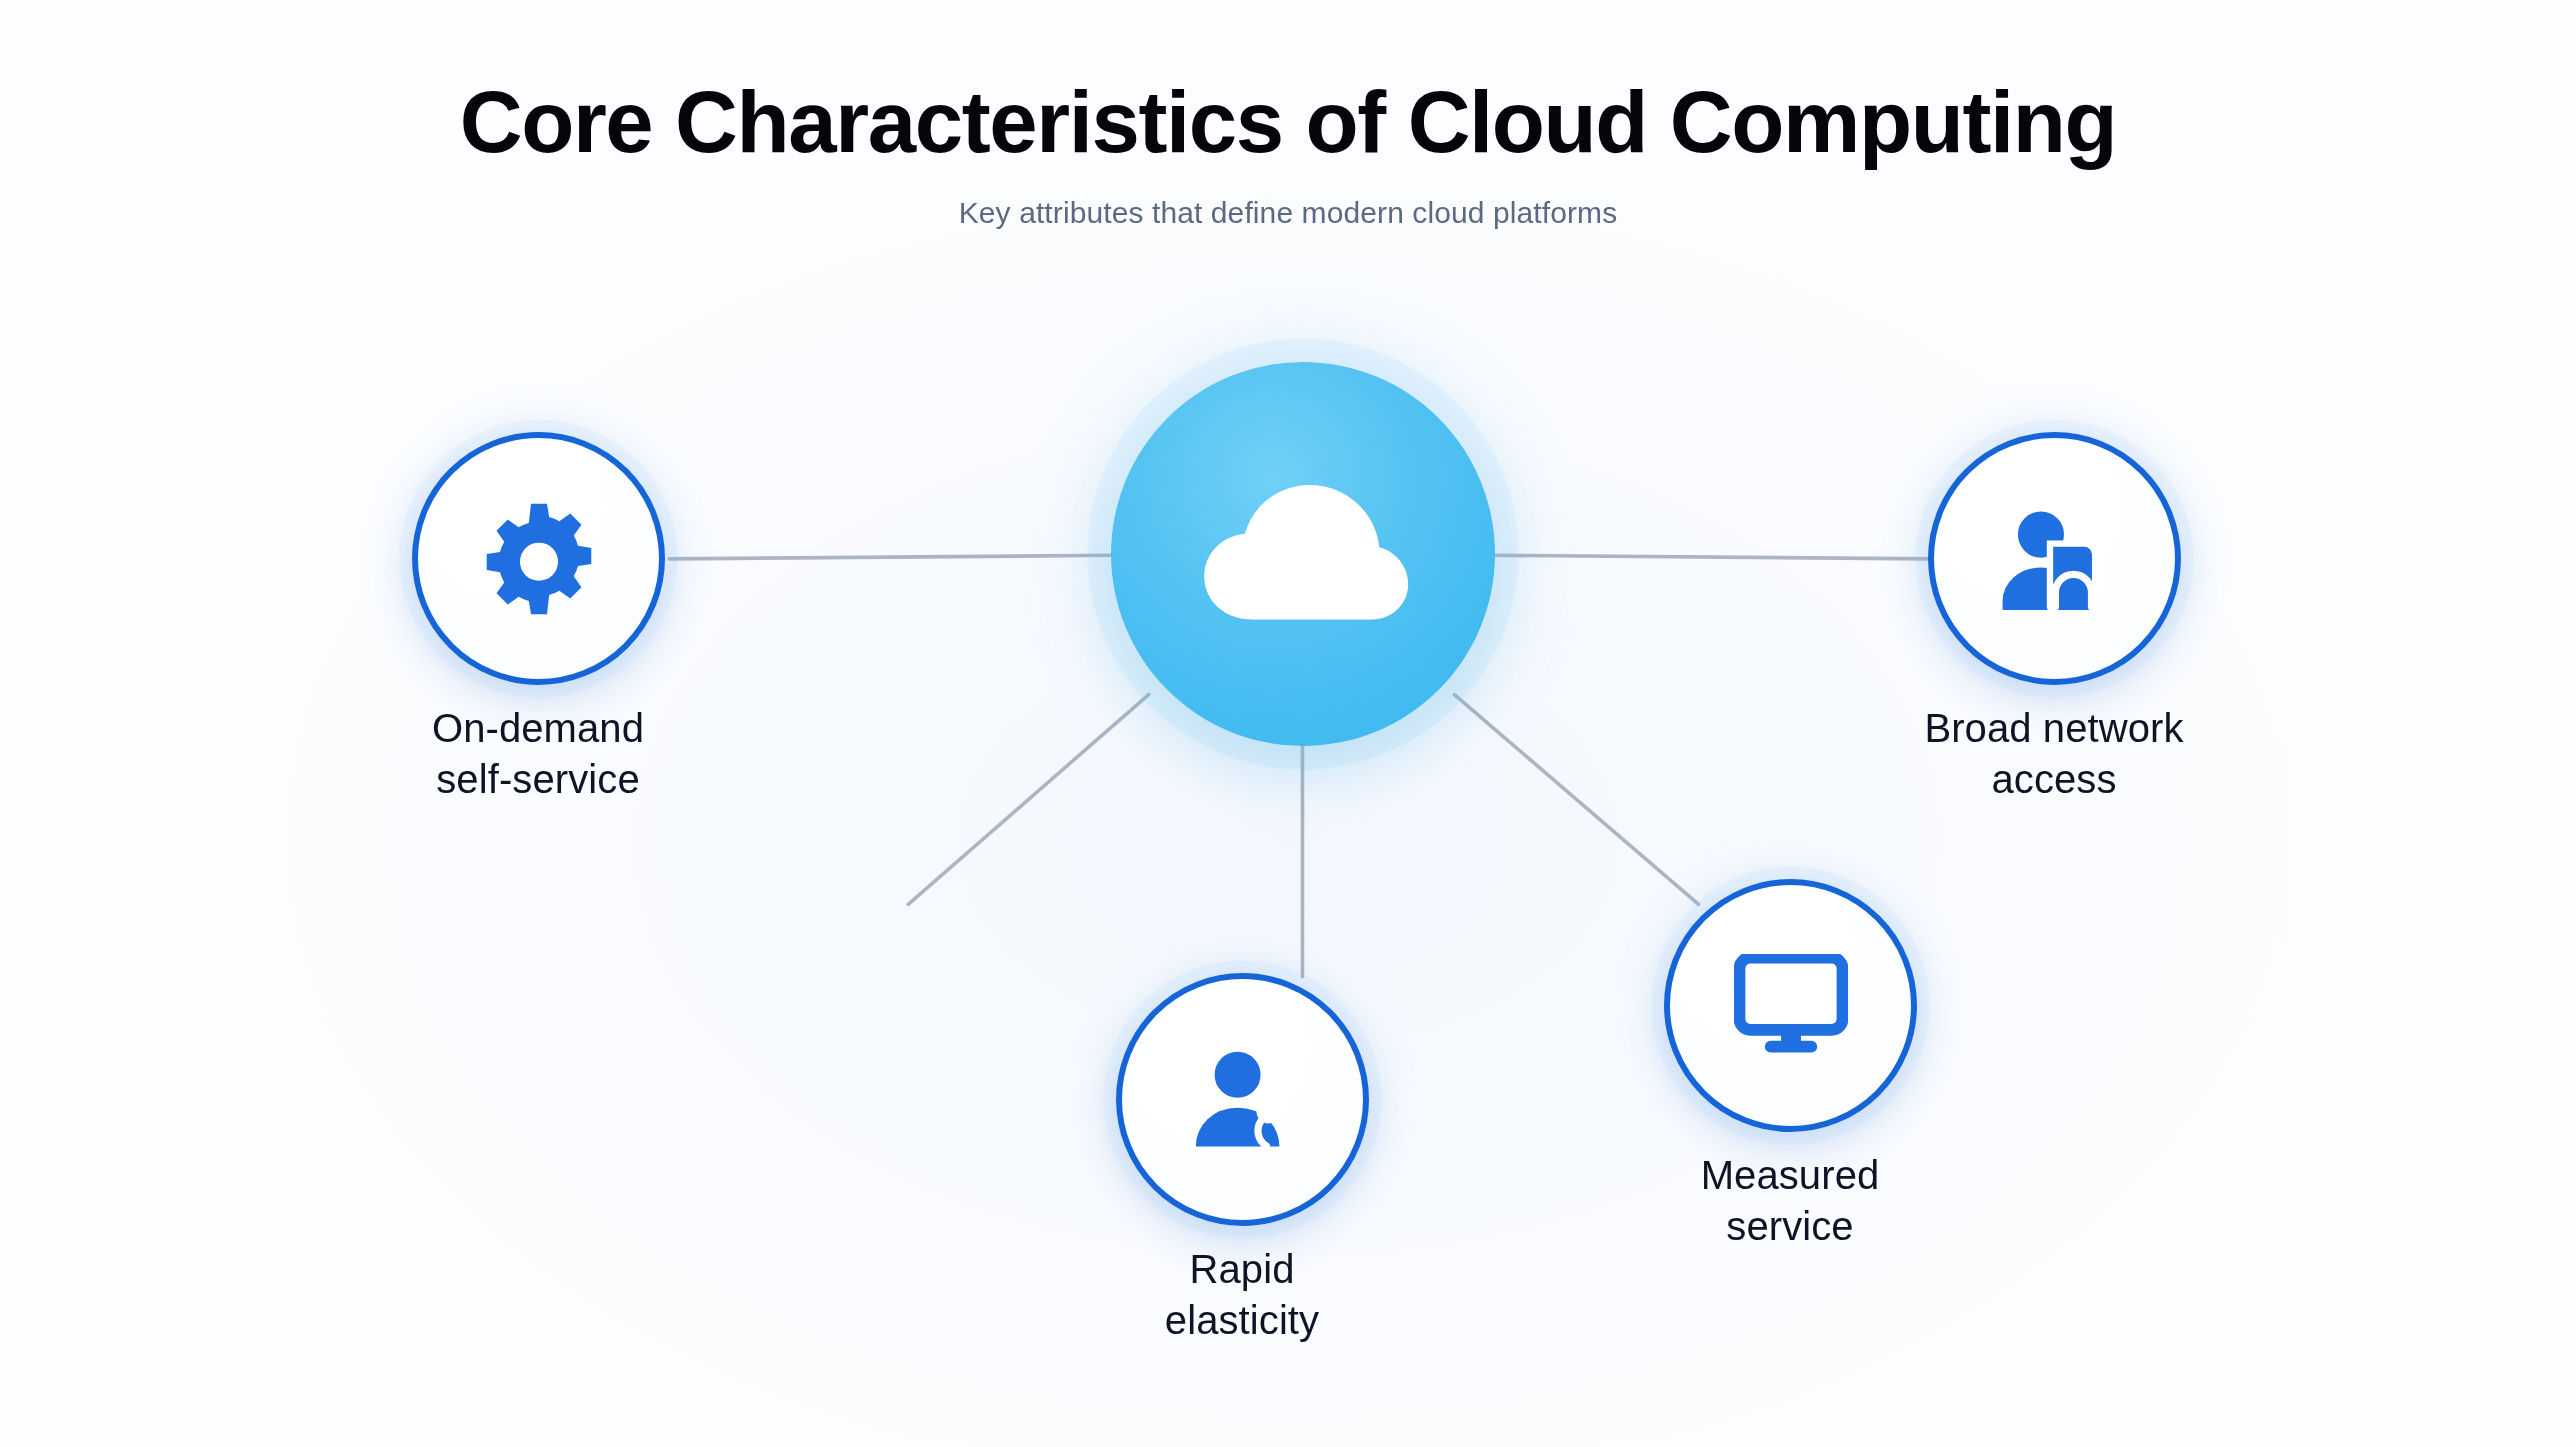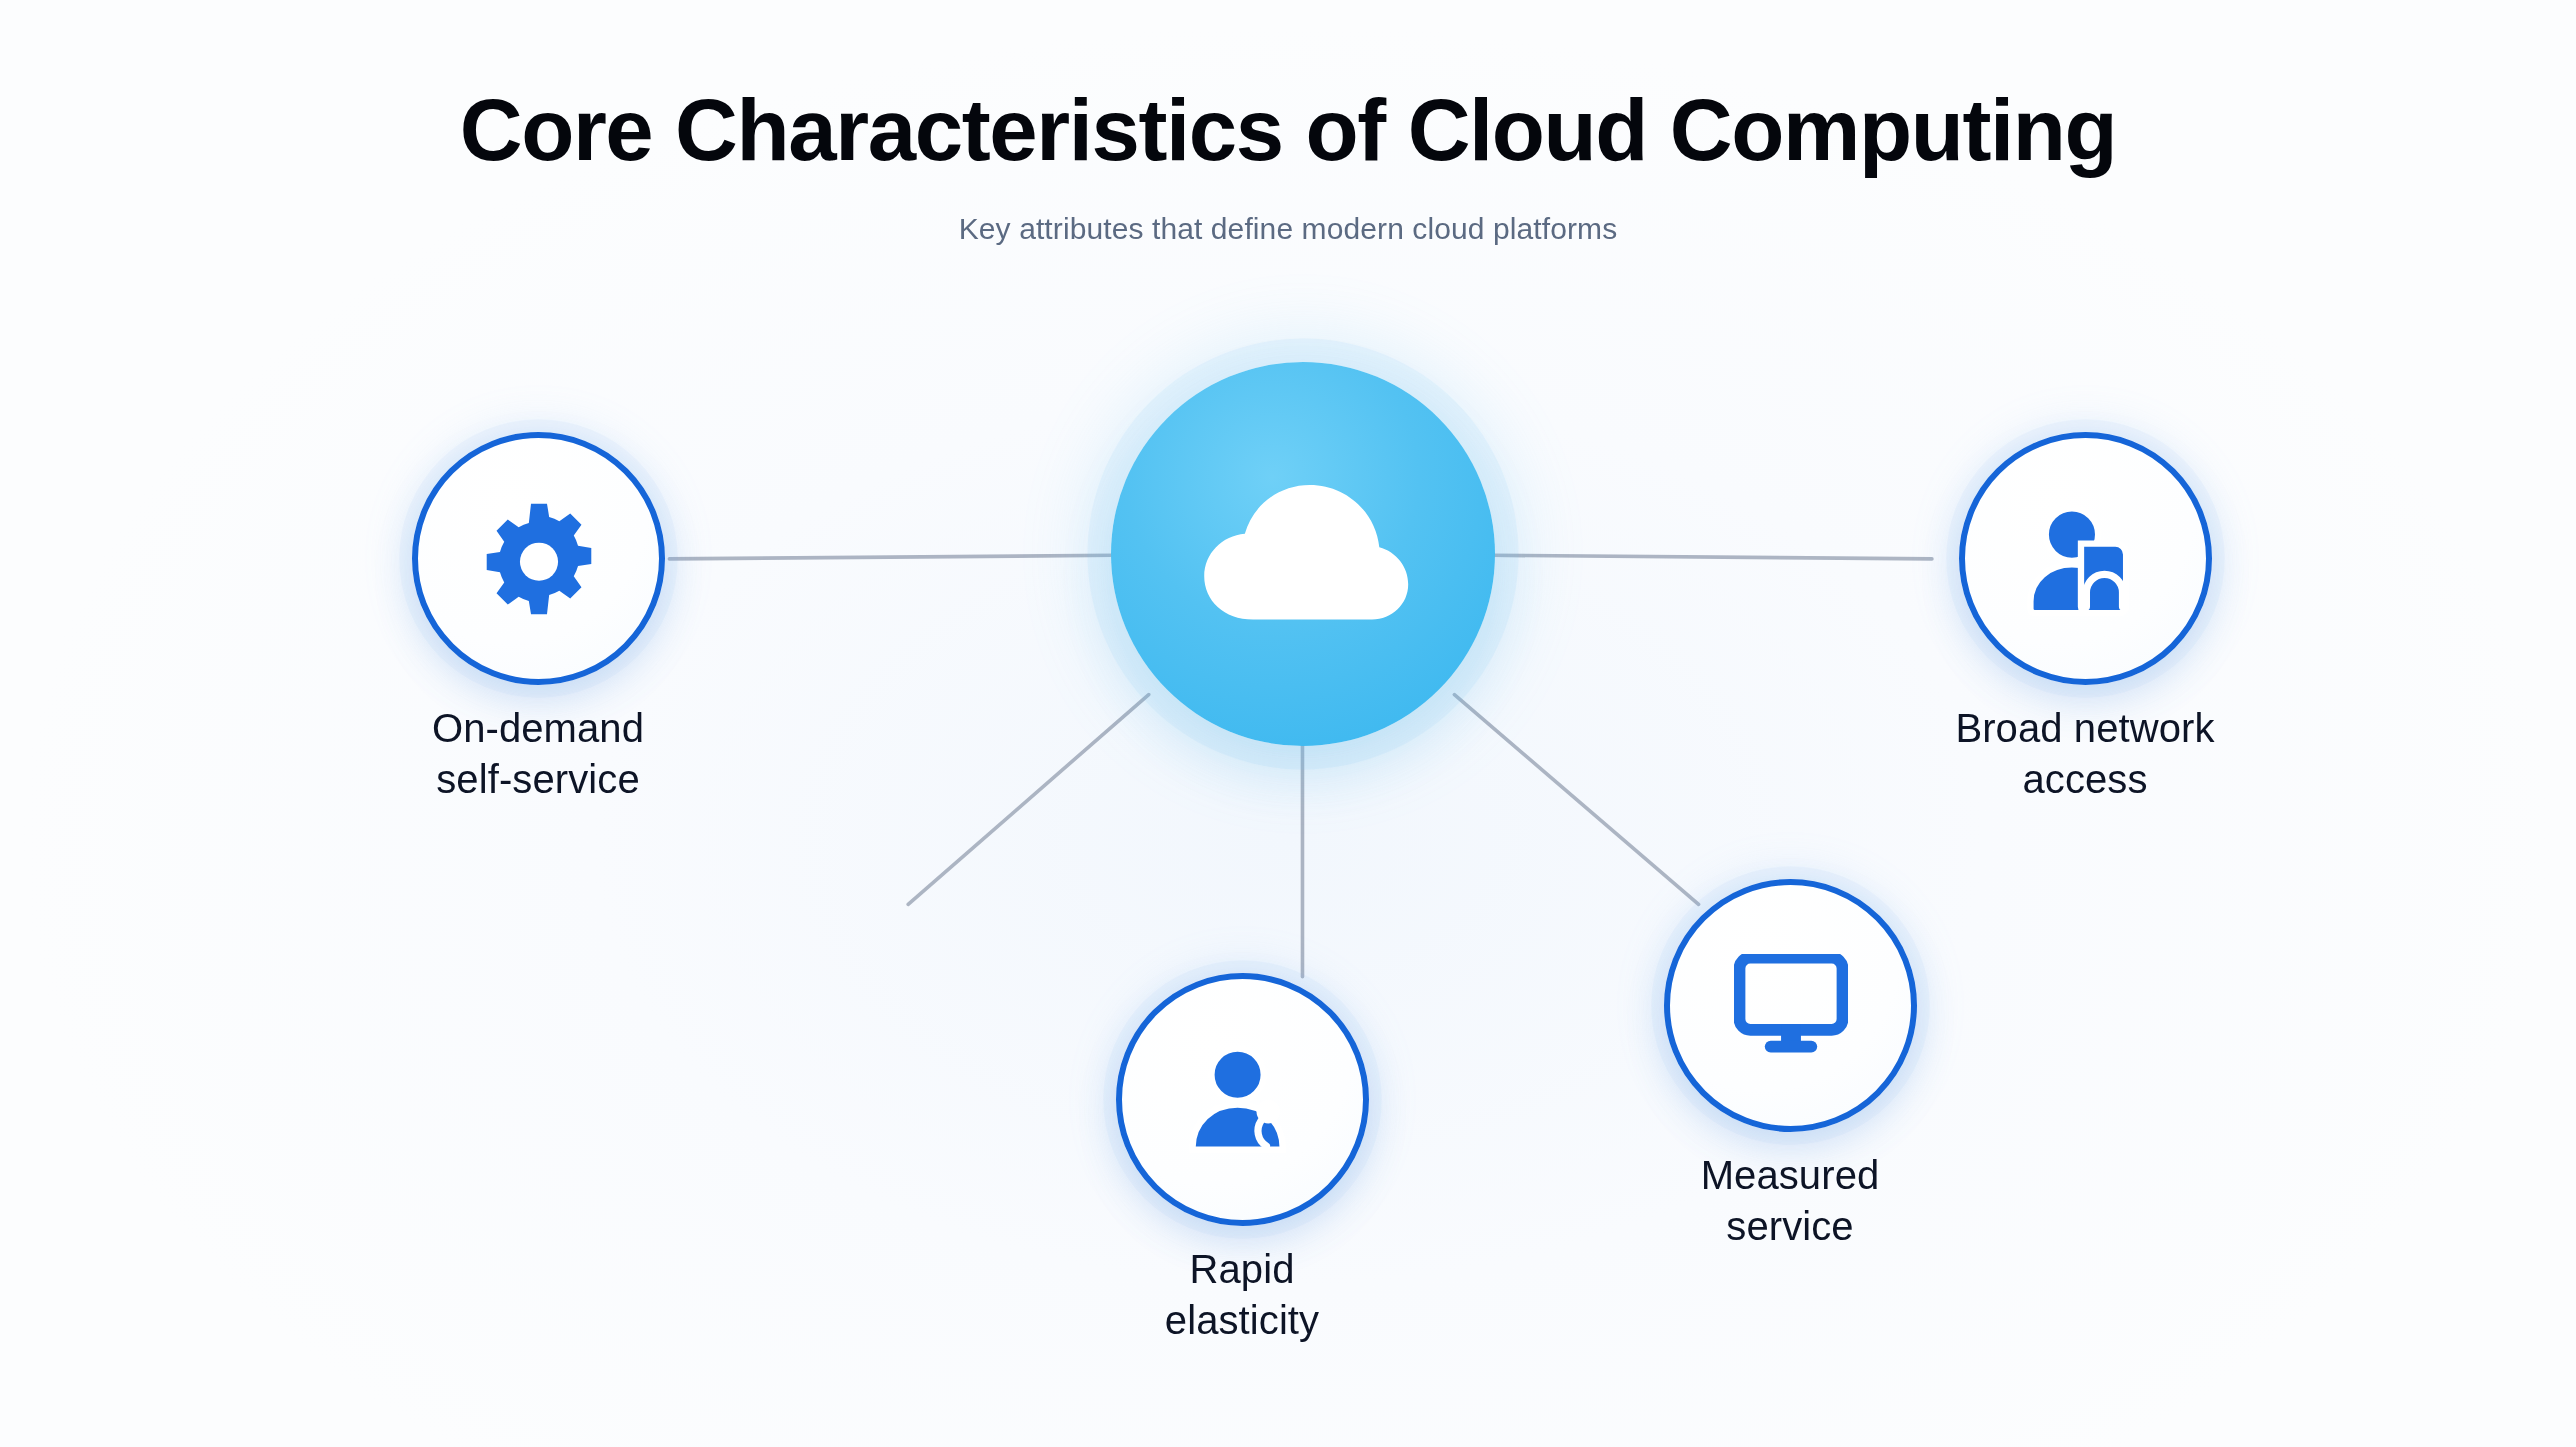--- a/index.html
+++ b/index.html
@@ -19,21 +19,21 @@
   }
 
   
   #header {
     position: absolute;
     left: 0; top: 0;
     width: 2576px;
     text-align: center;
   }
   #page-title {
-    margin: 8px;
+    margin: 0;
     padding-top: 78px;
     font-size: 87px;
     line-height: 1.0;
     font-weight: 700;
     letter-spacing: -1.4px;
     color: #04060c;
     font-family: "Liberation Sans", sans-serif;
   }
   #page-subtitle {
     margin: 0;
@@ -106,21 +106,21 @@
     line-height: 1.27;
     font-weight: 400;
     color: #0d1426;
     letter-spacing: 0.1px;
     white-space: pre-line;
     font-family: "Liberation Sans", sans-serif;
   }
 
   
   #node-ondemand   { left: 412px;  top: 432px; }
-  #node-broad      { left: 1928px; top: 432px; margin-left: 31px; }
+  #node-broad      { left: 1928px; top: 432px; }
   #node-pooling    { left: 689px;  top: 879px; }
   #node-elasticity { left: 1116px; top: 973px; }
   #node-measured   { left: 1664px; top: 879px; }
 
   .node-icon { display: block; }
 </style>
 </head>
 <body>
 
 <div id="canvas">

